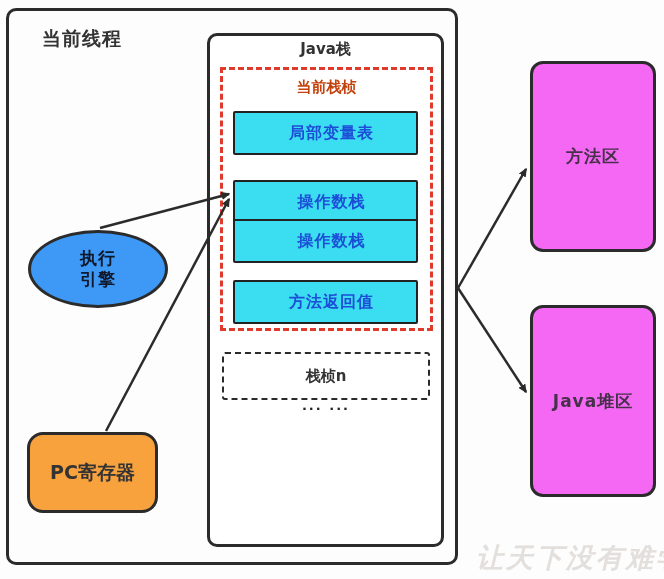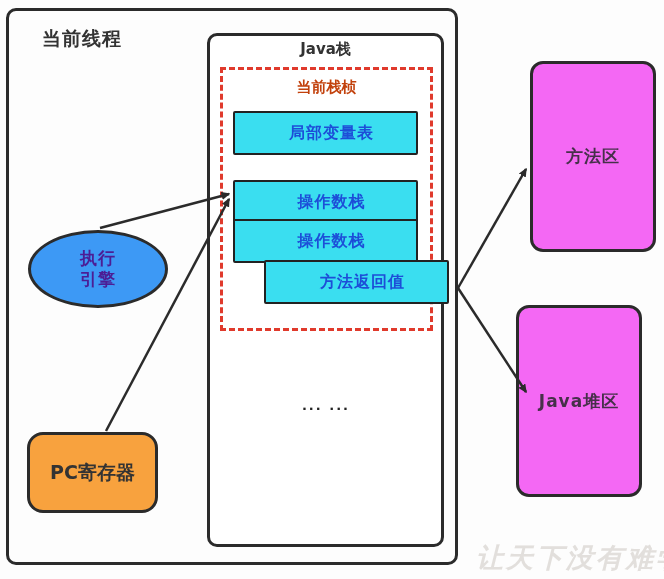--- a/index.html
+++ b/index.html
@@ -32,52 +32,52 @@
   .frame-title{
     position:absolute;left:220px;top:78px;width:213px;text-align:center;
     font-size:15px;font-weight:bold;color:#c2410c;
   }
   .cyan{
     left:233px;width:185px;height:44px;
     background:#3adef0;border:2px solid #222;border-radius:2px;
     display:flex;align-items:center;justify-content:center;
     font-size:16px;font-weight:bold;color:#1d4ed8;letter-spacing:1px;padding-left:12px;
   }
-  .cyan1{top:111px;} .cyan2{top:180px;} .cyan3{top:219px;} .cyan4{top:260px;margin-left:31px;}
+  .cyan1{top:111px;} .cyan2{top:180px;} .cyan3{top:219px;} .cyan4{top:280px;}
   .dashed-frame{
     left:222px;width:208px;
     border:2px dashed #2b2b2b;border-radius:3px;background:transparent;
     display:flex;align-items:center;justify-content:center;
     font-size:15px;font-weight:bold;color:#333;
   }
   .dfn{top:352px;height:48px;} .df2{top:419px;height:50px;} .df1{top:481px;height:51px;}
   .dots{
     position:absolute;left:222px;top:399px;width:208px;height:18px;
     display:flex;align-items:center;justify-content:center;
     font-size:13px;font-weight:bold;color:#222;letter-spacing:2px;
   }
   .ellipse{
     left:28px;top:230px;width:140px;height:78px;
     background:#3d99f5;border:3px solid #2b2b2b;border-radius:50%;
     display:flex;flex-direction:column;align-items:center;justify-content:center;
-    font-size:17px;font-weight:bold;color:#4c1d95;line-height:1.25;letter-spacing:1px;
+    font-size:17px;font-weight:bold;color:#0f172a;line-height:1.25;letter-spacing:1px;
   }
   .pc-box{
     left:27px;top:432px;width:131px;height:81px;
     background:#f8a23e;border:3px solid #2b2b2b;border-radius:16px;
     display:flex;align-items:center;justify-content:center;
     font-size:19px;font-weight:bold;color:#333;
   }
   .magenta{
     background:#f468f4;border:3px solid #2b2b2b;border-radius:13px;
     display:flex;align-items:center;justify-content:center;
     font-size:17px;font-weight:bold;color:#46304a;letter-spacing:1px;
   }
   .method-area{left:530px;top:61px;width:126px;height:191px;}
-  .heap-area{left:516px;top:305px;width:126px;height:192px;}
+  .heap-area{left:530px;top:305px;width:126px;height:192px;}
   .arrows{position:absolute;left:0;top:0;width:664px;height:579px;pointer-events:none;}
   .watermark{
     position:absolute;left:476px;top:540px;white-space:nowrap;
     font-family:"DejaVu Serif","Liberation Serif",serif;font-style:italic;
     font-size:27px;color:#e2dfdc;letter-spacing:3px;font-weight:bold;
   }
 </style>
 </head>
 <body>
 
@@ -90,20 +90,21 @@
   <div class="jstack-title">Java栈</div>
 
   <div class="box red-dashed"></div>
   <div class="frame-title">当前栈桢</div>
 
   <div class="box cyan cyan1">局部变量表</div>
   <div class="box cyan cyan2">操作数栈</div>
   <div class="box cyan cyan3">操作数栈</div>
   <div class="box cyan cyan4">方法返回值</div>
 
+  <div class="box dashed-frame dfn">栈桢n</div>
   <div class="dots">··· ···</div>
 
   <div class="box ellipse">
     <span>执行</span>
     <span>引擎</span>
   </div>
 
   <div class="box pc-box">PC寄存器</div>
 
   <div class="box magenta method-area">方法区</div>

